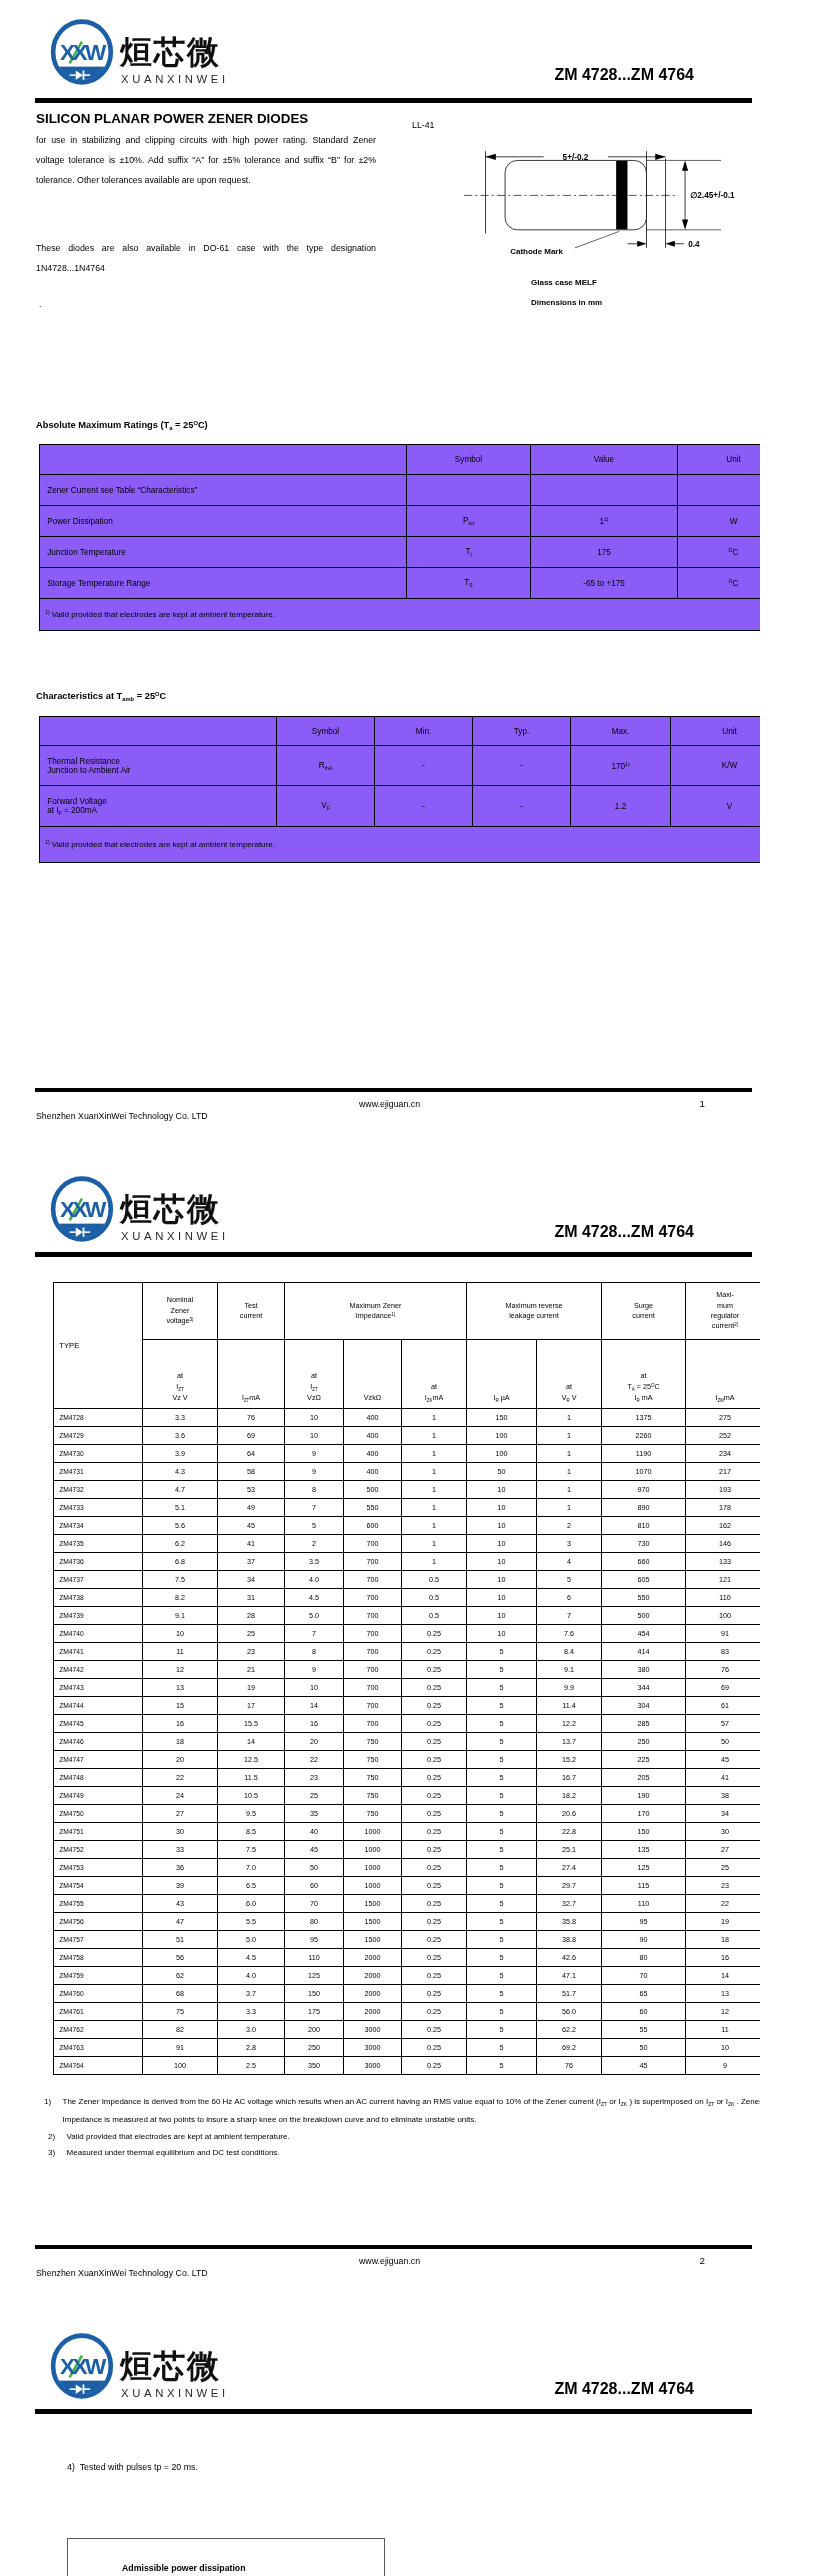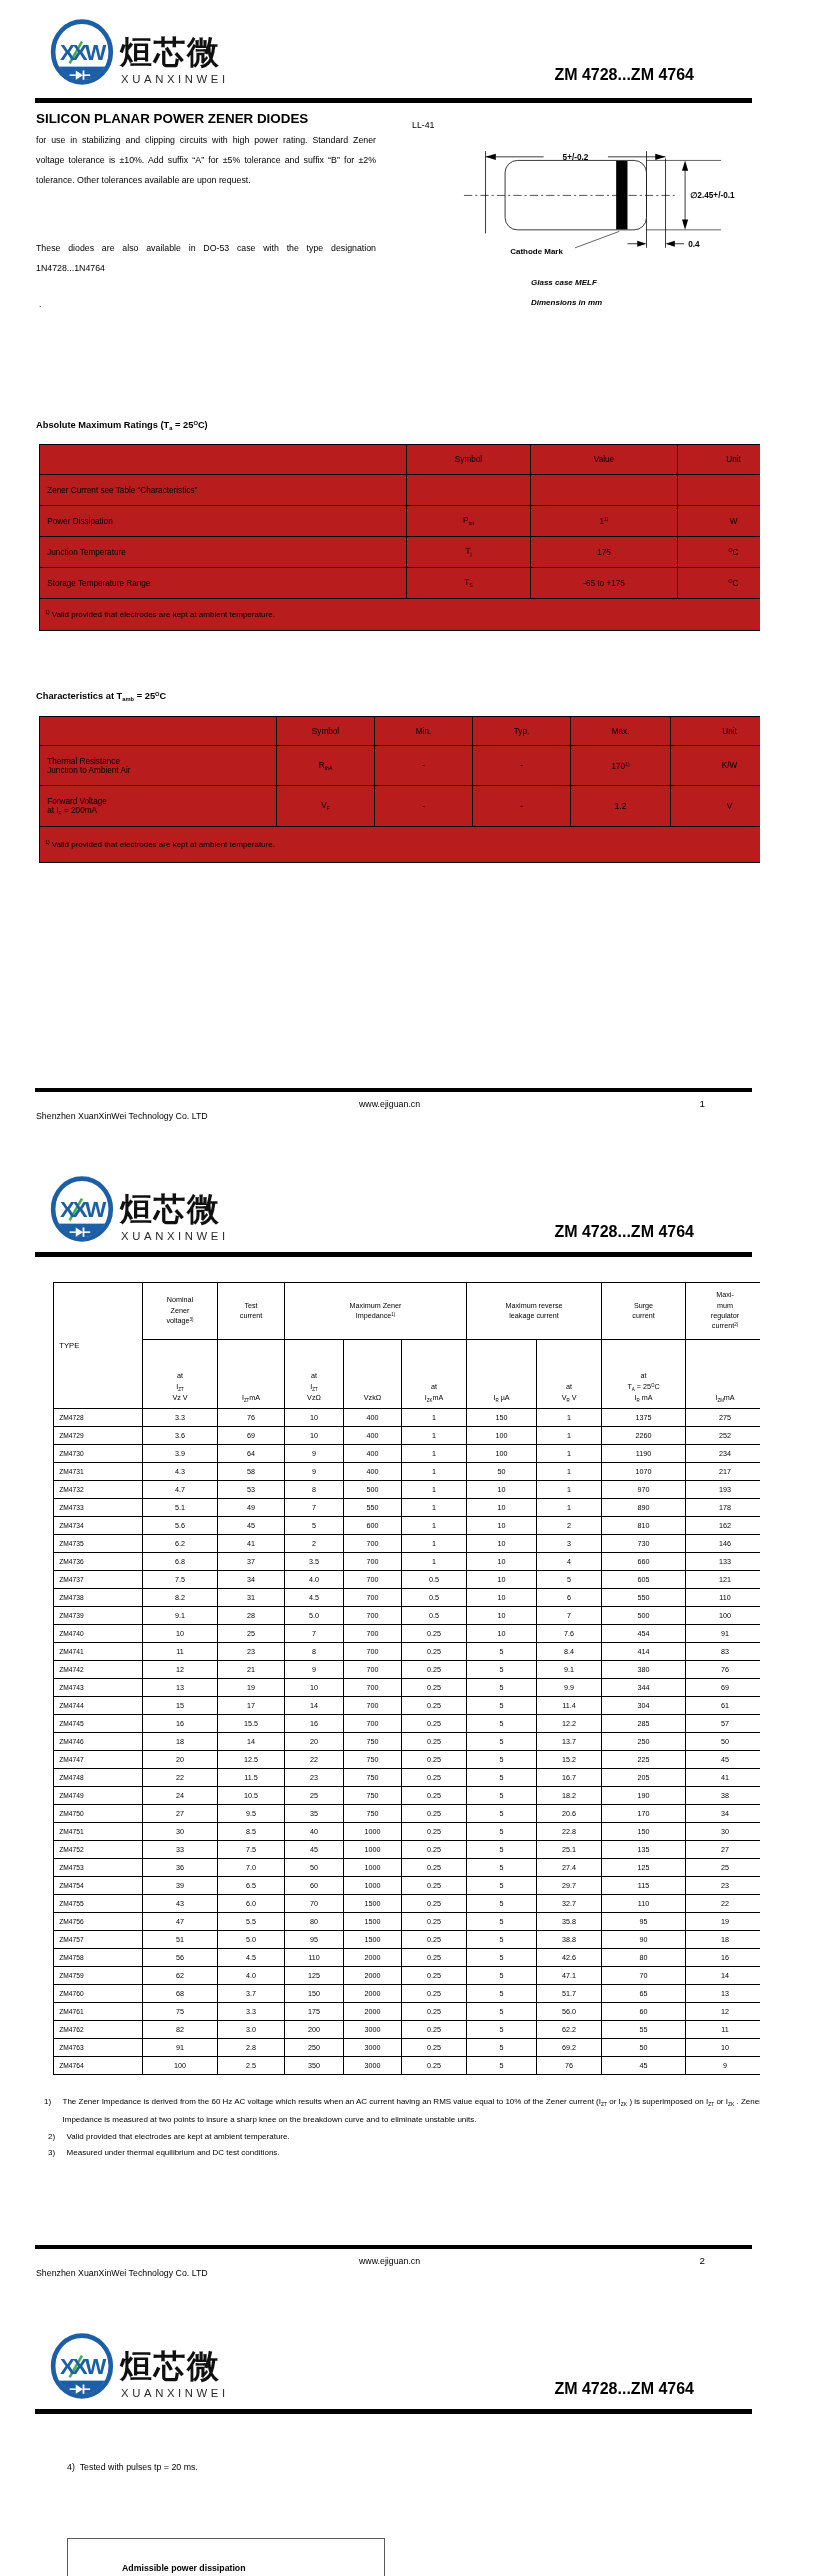--- a/index.html
+++ b/index.html
@@ -7,39 +7,39 @@
   .page{position:relative;width:760px;height:1157px;background:#fff;overflow:hidden;}
   .abs{position:absolute;}
   sub{font-size:62%;vertical-align:-0.35em;}
   sup{font-size:62%;vertical-align:0.55em;}
   .hdr-rule{position:absolute;left:35px;width:717px;height:4.6px;background:#000;}
   .part-no{position:absolute;right:66px;top:66px;font-size:16px;font-weight:bold;letter-spacing:0;}
   .logo-slot{position:absolute;left:49px;top:18.5px;width:278px;height:70px;}
   .doc-title{position:absolute;left:36px;top:111px;font-size:13.4px;font-weight:bold;}
   .para{position:absolute;left:36px;width:340px;font-size:8.8px;line-height:20px;text-align:justify;}
   .sec-head{position:absolute;left:36px;font-size:9.3px;font-weight:bold;}
-  table.spec{border-collapse:collapse;table-layout:fixed;background:#b91c1c;}
+  table.spec{border-collapse:collapse;table-layout:fixed;background:#8b5cf6;}
   table.spec th, table.spec td{border:1px solid #000;font-weight:normal;font-size:8.2px;padding:1px 4.1px;text-align:center;vertical-align:middle;}
   table.spec .pname{text-align:left;padding-left:7.2px;}
   table.spec .noterow{text-align:left;padding:4.1px 5.2px;font-size:8px;}
   #zener-table{border-collapse:collapse;table-layout:fixed;border:1px solid #000;}
   #zener-table th,#zener-table td{border-left:0.5px solid #000;border-right:0.5px solid #000;border-top:1px solid #000;font-weight:normal;font-size:7.2px;text-align:center;vertical-align:middle;padding:0 1px;}
   #zener-table thead tr.grp th{height:56px;vertical-align:middle;line-height:1.45;border-bottom:0;}
   #zener-table thead tr.sub th{height:64px;vertical-align:bottom;padding-bottom:4.1px;line-height:1.5;border-bottom:1.5px solid #000;}
   #zener-table thead th.type-h{vertical-align:middle;text-align:left;padding-left:5.2px;font-size:7.7px;}
   #zener-table tbody tr{height:18px;}
   #zener-table tbody td.tcol{text-align:left;padding-left:5.2px;font-size:6.7px;}
   .note{display:flex;font-size:8px;line-height:15.5px;margin-bottom:1px;}
   .note .nnum{flex:0 0 18.5px;}
   .note .ntext{flex:1;}
   .footer-co{position:absolute;left:36px;font-size:8.8px;margin-top:12px;}
   .footer-web{position:absolute;left:359px;font-size:8.8px;}
   .footer-pg{position:absolute;right:55px;font-size:9.8px;}
   .chart-frame{position:absolute;left:67px;top:224px;width:316px;height:647px;border:1px solid #5a5a5a;}
-  .pkg-label{position:absolute;font-weight:bold;font-size:8px;font-style:italic;}
+  .pkg-label{position:absolute;font-weight:bold;font-size:8px;}
 </style>
 </head>
 <body>
 
 <div class="page">
   <div class="logo-slot">
 <svg width="278" height="68" viewBox="0 0 540 132">
   <ellipse cx="64" cy="64" rx="56" ry="59" fill="#fff" stroke="#1d5fa7" stroke-width="9"></ellipse>
   <clipPath id="lc">
           <ellipse cx="64" cy="64" rx="52" ry="55"></ellipse>
@@ -57,21 +57,21 @@
     <line x1="67" y1="109" x2="80" y2="109" stroke="#fff" stroke-width="3"></line>
   </g>
   <text x="138" y="86" font-size="62" font-weight="600" fill="#101010" style="letter-spacing:3px">烜芯微</text>
   <text x="140" y="124" font-size="22" fill="#2b2b2b" style="letter-spacing:7px">XUANXINWEI</text>
 </svg></div>
   <div class="part-no">ZM 4728...ZM 4764</div>
   <div class="hdr-rule" style="top:98px"></div>
 
   <div class="doc-title">SILICON PLANAR POWER ZENER DIODES</div>
   <div class="para" style="top:130px">for use in stabilizing and clipping circuits with high power rating. Standard Zener voltage tolerance is ±10%. Add suffix “A” for ±5% tolerance and suffix “B” for ±2% tolerance. Other tolerances available are upon request.</div>
-  <div class="para" style="top:238px">These diodes are also available in DO-53 case with the type designation 1N4728...1N4764</div>
+  <div class="para" style="top:238px">These diodes are also available in DO-61 case with the type designation 1N4728...1N4764</div>
   <div class="abs" style="left:39px;top:299px;font-size:8.8px">.</div>
 
   <div class="abs" style="left:412px;top:120px;font-size:8.8px">LL-41</div>
 
   <svg class="abs" style="left:433px;top:145px" width="319" height="144" viewBox="0 0 620 280">
 
     <line x1="102" y1="12" x2="102" y2="172" stroke="#000" stroke-width="1.5"></line>
     <line x1="415" y1="12" x2="415" y2="200" stroke="#000" stroke-width="1.5"></line>
     <line x1="452" y1="26" x2="452" y2="200" stroke="#000" stroke-width="1.5"></line>
 

